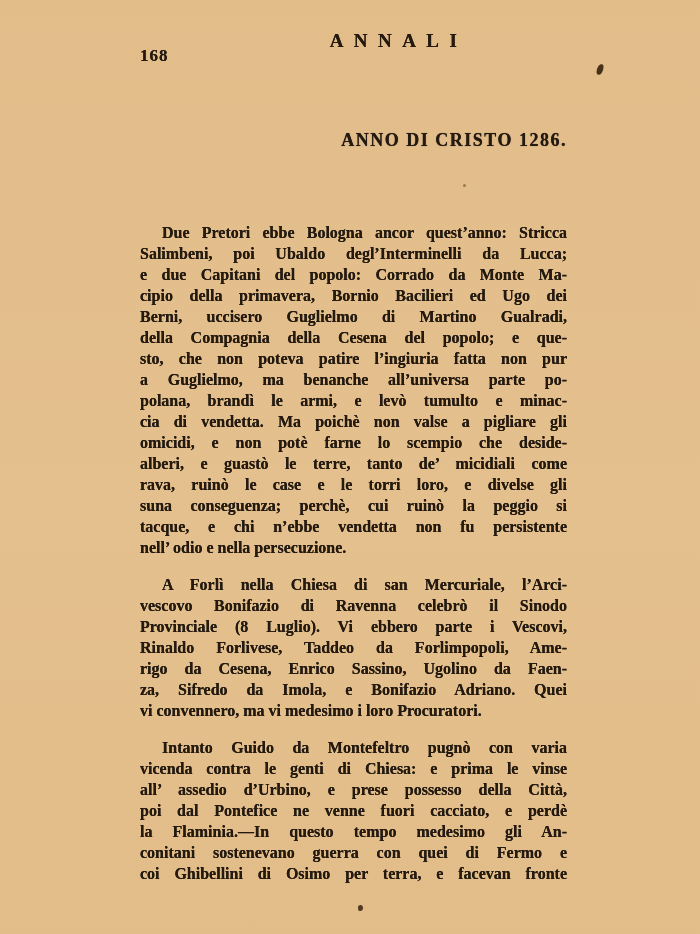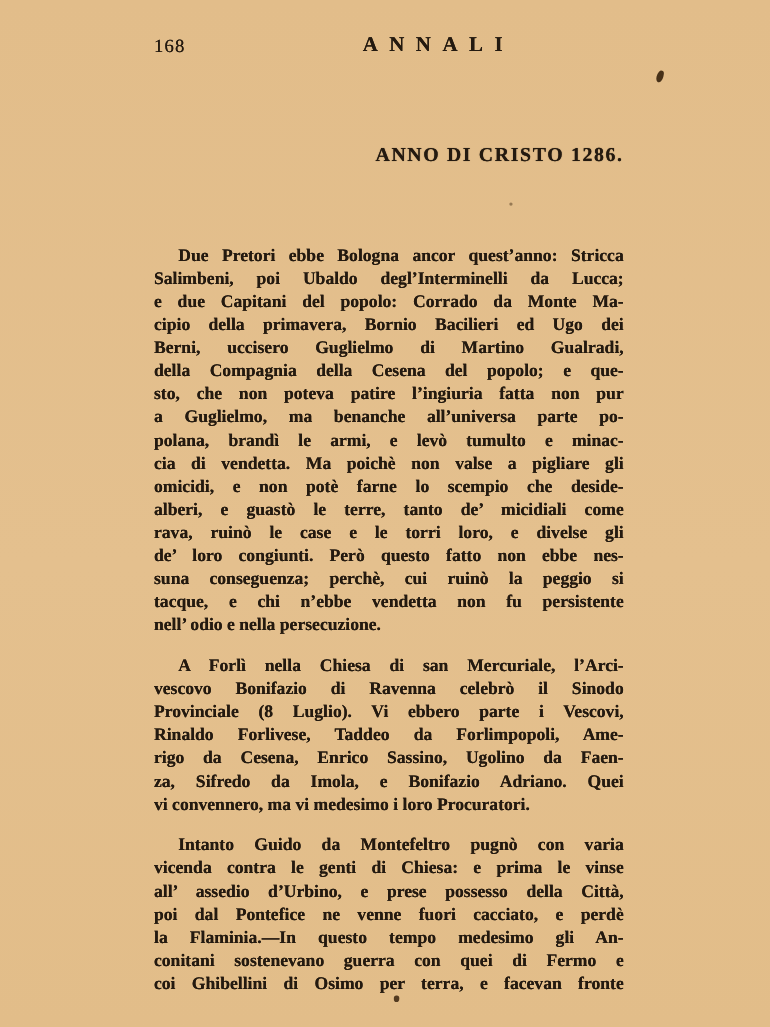--- a/index.html
+++ b/index.html
@@ -8,22 +8,22 @@
     width:700px;height:934px;
     background:linear-gradient(180deg,#e2bd8a 0%, #e4c08e 55%, #e2bd89 100%);
     overflow:hidden;
     font-family:"Liberation Serif","DejaVu Serif",serif;
     color:var(--ink,#241a10);
   }
   .header{
     position:absolute;top:30px;left:140px;width:427px;height:26px;
   }
   .page-number{
-    position:absolute;left:0;top:2px;
-    font-size:17px;font-weight:normal;letter-spacing:1px;
+    position:absolute;left:0;top:16px;
+    font-size:17px;font-weight:bold;letter-spacing:1px;
     text-shadow:0 0 .5px currentColor;
   }
   .running-head{
     position:absolute;left:50%;top:0;
     transform:translateX(-50%) translateX(45px);
     font-size:19px;font-weight:bold;letter-spacing:.55em;
     text-shadow:0 0 .6px currentColor;
     white-space:nowrap;
   }
   .chapter-heading{
@@ -69,21 +69,20 @@
         <div class="line">cipio della primavera, Bornio Bacilieri ed Ugo dei</div>
         <div class="line">Berni, uccisero Guglielmo di Martino Gualradi,</div>
         <div class="line">della Compagnia della Cesena del popolo; e que-</div>
         <div class="line">sto, che non poteva patire l’ingiuria fatta non pur</div>
         <div class="line">a Guglielmo, ma benanche all’universa parte po-</div>
         <div class="line">polana, brandì le armi, e levò tumulto e minac-</div>
         <div class="line">cia di vendetta. Ma poichè non valse a pigliare gli</div>
         <div class="line">omicidi, e non potè farne lo scempio che deside-</div>
         <div class="line">alberi, e guastò le terre, tanto de’ micidiali come</div>
         <div class="line">rava, ruinò le case e le torri loro, e divelse gli</div>
-        <div class="line">de’ loro congiunti. Però questo fatto non ebbe nes-</div>
         <div class="line">suna conseguenza; perchè, cui ruinò la peggio si</div>
         <div class="line">tacque, e chi n’ebbe vendetta non fu persistente</div>
         <div class="line last">nell’ odio e nella persecuzione.</div>
       </div>
       <div class="paragraph">
         <div class="line indent">A Forlì nella Chiesa di san Mercuriale, l’Arci-</div>
         <div class="line">vescovo Bonifazio di Ravenna celebrò il Sinodo</div>
         <div class="line">Provinciale (8 Luglio). Vi ebbero parte i Vescovi,</div>
         <div class="line">Rinaldo Forlivese, Taddeo da Forlimpopoli, Ame-</div>
         <div class="line">rigo da Cesena, Enrico Sassino, Ugolino da Faen-</div>

